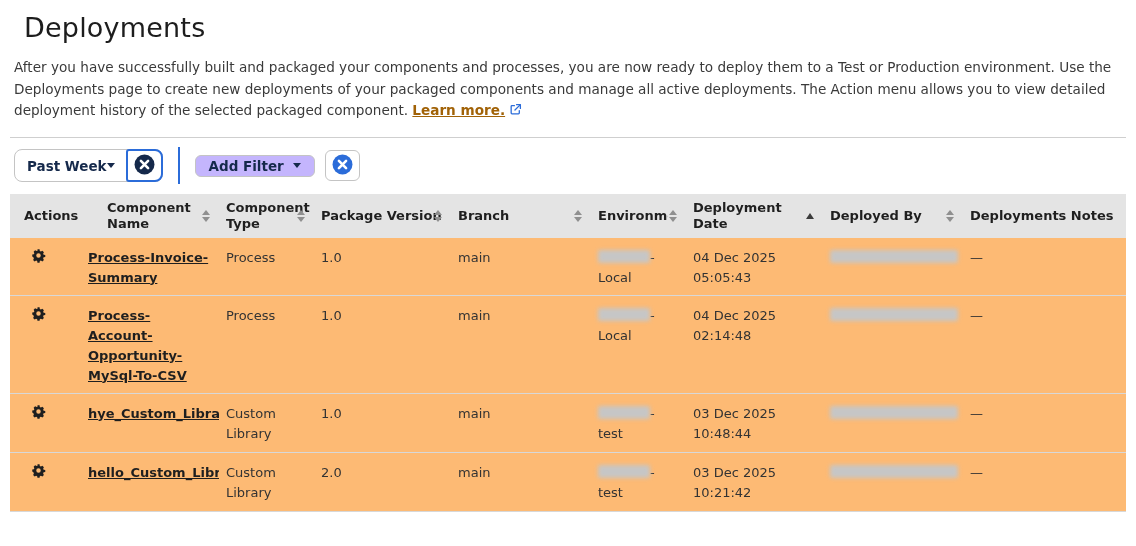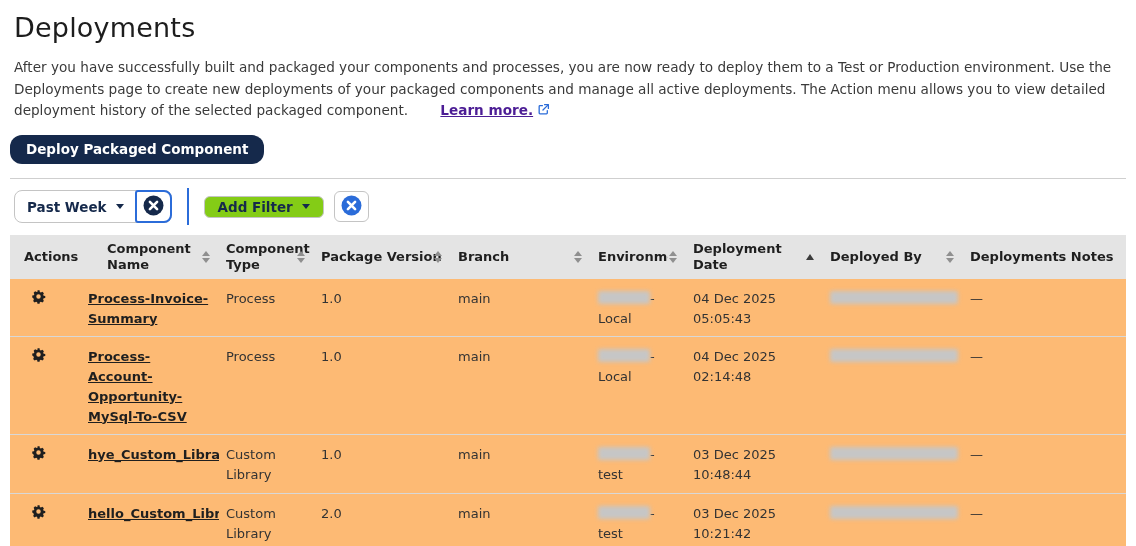--- a/index.html
+++ b/index.html
@@ -1,44 +1,44 @@
 <!DOCTYPE html>
 <html><head>
 <meta charset="utf-8">
 <style>
   * { box-sizing: border-box; margin: 0; padding: 0; }
   html, body { width: 1136px; height: 546px; background: #fff; overflow: hidden;
     font-family: "DejaVu Sans", "Liberation Sans", sans-serif; color: #333; }
   .page { padding: 10px 0 0 0; }
 
-  h1.page-title { font-size: 27px; font-weight: 500; color: #1d1d1d; margin: 2px 0 14px 14px; letter-spacing: .2px; }
+  h1.page-title { font-size: 27px; font-weight: 500; color: #1d1d1d; margin: 2px 0 14px 24px; letter-spacing: .2px; }
 
   .desc { margin: 0 14px 10px 14px; font-size: 13.6px; line-height: 21.5px; color: #3a3a3a; }
-  .learn-more { color: #4c1d95; font-weight: 600; text-decoration: underline; cursor: pointer; margin-left: 28px; }
+  .learn-more { color: #a16207; font-weight: 600; text-decoration: underline; cursor: pointer; }
   .ext-icon { display: inline-block; vertical-align: -1px; margin-left: 4px; }
 
   .deploy-btn { display: inline-block; margin: 2px 0 0 10px; height: 29px; padding: 0 16px;
     background: #15294B; color: #fff; font-weight: 700; font-size: 13.5px;
     border: none; border-radius: 12px; cursor: pointer; font-family: inherit; }
 
   .hr { height: 0; border-top: 1px solid #cfcfcf; margin: 14px 10px 0 10px; }
 
   
   .filter-bar { display: flex; align-items: center; margin: 9px 0 0 14px; height: 38px; }
   .filter-group { display: inline-flex; align-items: stretch; height: 33px;
     border: 1px solid #c4c4c4; border-radius: 8px; background: #fff; }
-  .seg-btn { display: flex; align-items: center; gap: 9px; padding: 0 12px; border: none; background: none;
+  .seg-btn { display: flex; align-items: center; padding: 0 12px; border: none; background: none;
     font-family: inherit; font-size: 13.5px; font-weight: 700; color: #15294B; cursor: pointer; }
   .seg-clear { display: flex; align-items: center; justify-content: center; width: 37px; background: none;
     border: 2px solid #2B6CD9; border-radius: 3px 8px 8px 3px; margin: -1px; cursor: pointer; }
   .caret { width: 0; height: 0; border-left: 4.5px solid transparent; border-right: 4.5px solid transparent;
     border-top: 5.5px solid #15294B; display: inline-block; }
   .vdivider { width: 2px; height: 37px; background: #2B6CD9; margin: 0 15px; }
   .plain-btn { display: flex; align-items: center; gap: 9px; height: 22px; padding: 0 13px;
-    border: 1px solid #c4c4c4; border-radius: 6px; background: #84cc16; font-family: inherit;
+    border: 1px solid #c4c4c4; border-radius: 6px; background: #c4b5fd; font-family: inherit;
     font-size: 13.5px; font-weight: 700; color: #15294B; cursor: pointer; }
   .clear-all-btn { display: flex; align-items: center; justify-content: center; width: 35px; height: 31px;
     margin-left: 10px; border: 1px solid #c4c4c4; border-radius: 6px; background: #fff; cursor: pointer; }
 
   
   table.deploy-table { width: 1116px; margin: 9px 10px 0 10px; border-collapse: collapse; table-layout: fixed; }
   thead th { background: #e4e4e4; height: 44px; text-align: left; vertical-align: middle;
     font-size: 13px; font-weight: 700; color: #1f1f1f; padding: 4px 8px; position: relative; line-height: 16px; }
   th.c-actions, td.c-actions { padding-left: 14px; }
   .hlabel { display: block; }
@@ -75,21 +75,20 @@
   <h1 class="page-title">Deployments</h1>
 
   <p class="desc"><span>After you have successfully built and packaged your components and processes, you are now ready to deploy them to a Test or Production environment. Use the Deployments page to create new deployments of your packaged components and manage all active deployments. The Action menu allows you to view detailed deployment history of the selected packaged component.</span>
     <a class="learn-more">Learn more.</a><span class="ext-icon"><svg width="13" height="13" viewBox="0 0 24 24" fill="none" stroke="#2B6CD9" stroke-width="2.4" stroke-linecap="round" stroke-linejoin="round">
           <path d="M10 5H5.5A1.5 1.5 0 0 0 4 6.5v12A1.5 1.5 0 0 0 5.5 20h12a1.5 1.5 0 0 0 1.5-1.5V14"></path>
           <path d="M14 3h7v7"></path>
           <path d="M20.5 3.5 11 13"></path>
         </svg></span>
   </p>
 
-  <button class="deploy-btn">Deploy Packaged Component</button>
 
   <div class="hr"></div>
 
   <div class="filter-bar">
     <div class="filter-group">
       <button class="seg-btn">
         <span>Past Week</span>
         <span class="caret"></span>
       </button>
       <button class="seg-clear">

